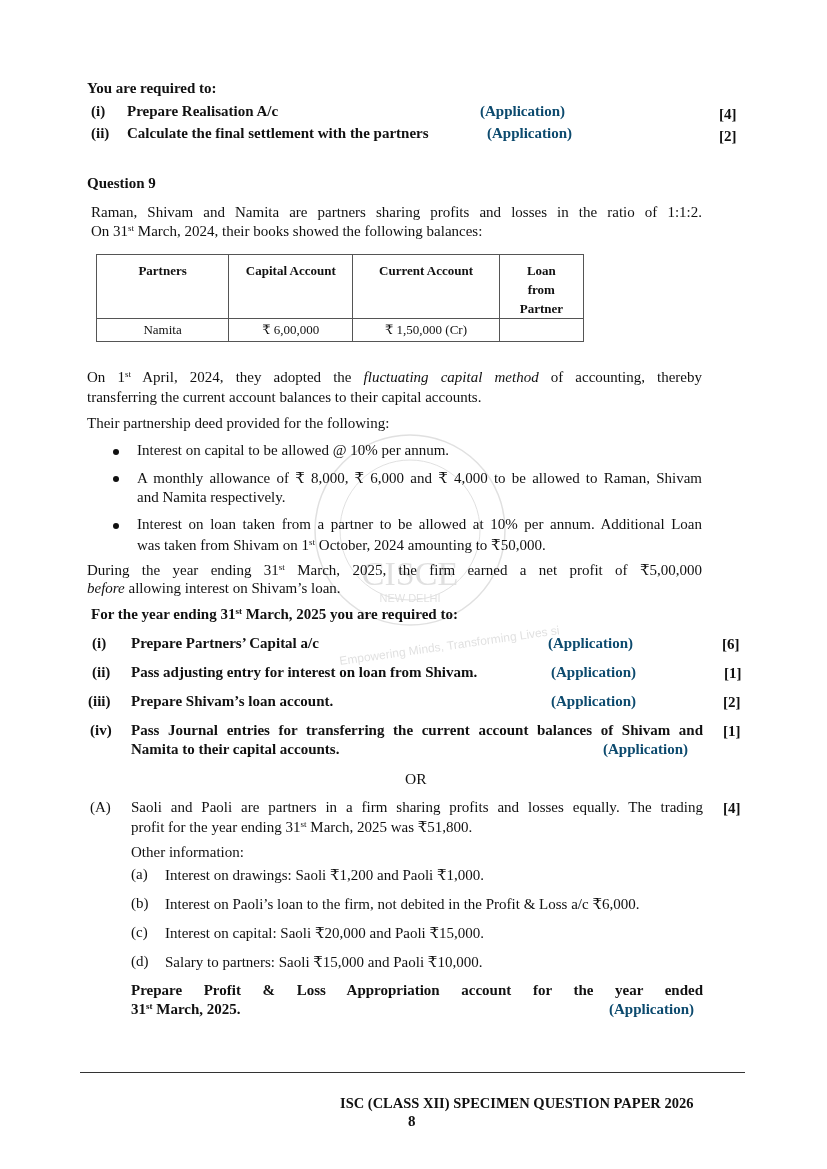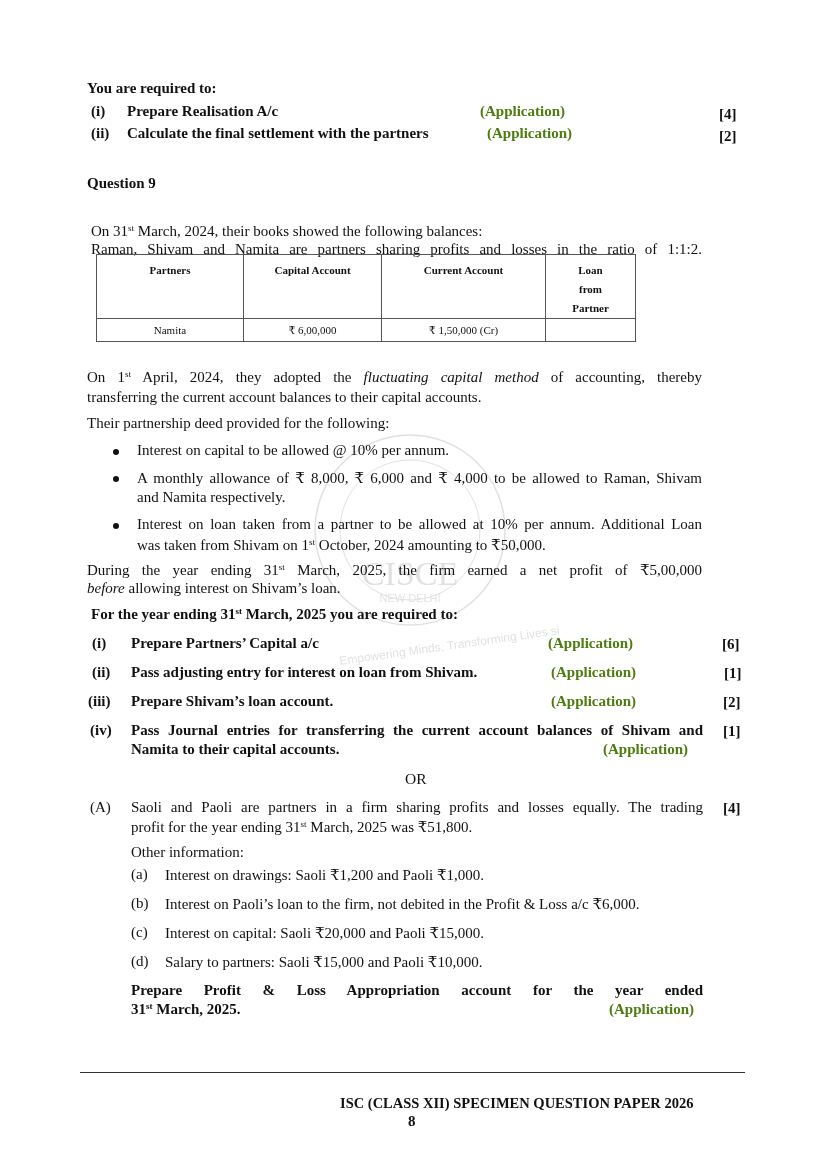--- a/index.html
+++ b/index.html
@@ -1,24 +1,24 @@
 <!DOCTYPE html>
 <html><head>
   <meta charset="utf-8">
   <style>
     html, body { margin:0; padding:0; background:#ffffff; }
     body { width:827px; height:1169px; position:relative; overflow:hidden;
       font-family: "Liberation Serif", "DejaVu Serif", serif; color:#111; font-size:15px; }
     .abs { position:absolute; }
     .b { font-weight:bold; }
-    .green { color:#4d7c0f; font-weight:bold; }
+    .green { color:#0c4a6e; font-weight:bold; }
     .marks { font-weight:bold; }
-    .just { text-align:justify;margin-top:37px; }
+    .just { text-align:justify; }
     sup { font-size:9px; vertical-align: 5px; line-height:0; }
-    table.bal { position:absolute; left:96px; top:254px; width:540px; border-collapse:collapse; font-size:11px; }
+    table.bal { position:absolute; left:96px; top:254px; width:488px; border-collapse:collapse; font-size:13px; }
     table.bal td, table.bal th { border:1px solid #555; text-align:center; padding:0; }
     table.bal th { font-weight:bold; height:42px; vertical-align:top; padding-top:6px; line-height:19px; }
     table.bal td { height:22px; line-height:22px; }
     .bullet { position:absolute; left:113px; width:6px; height:6px; background:#111; border-radius:50%; }
     .watermark { position:absolute; left:300px; top:420px; width:260px; height:260px; opacity:0.16; pointer-events:none; }
   </style>
 </head>
 <body>
 
 <div class="watermark">

